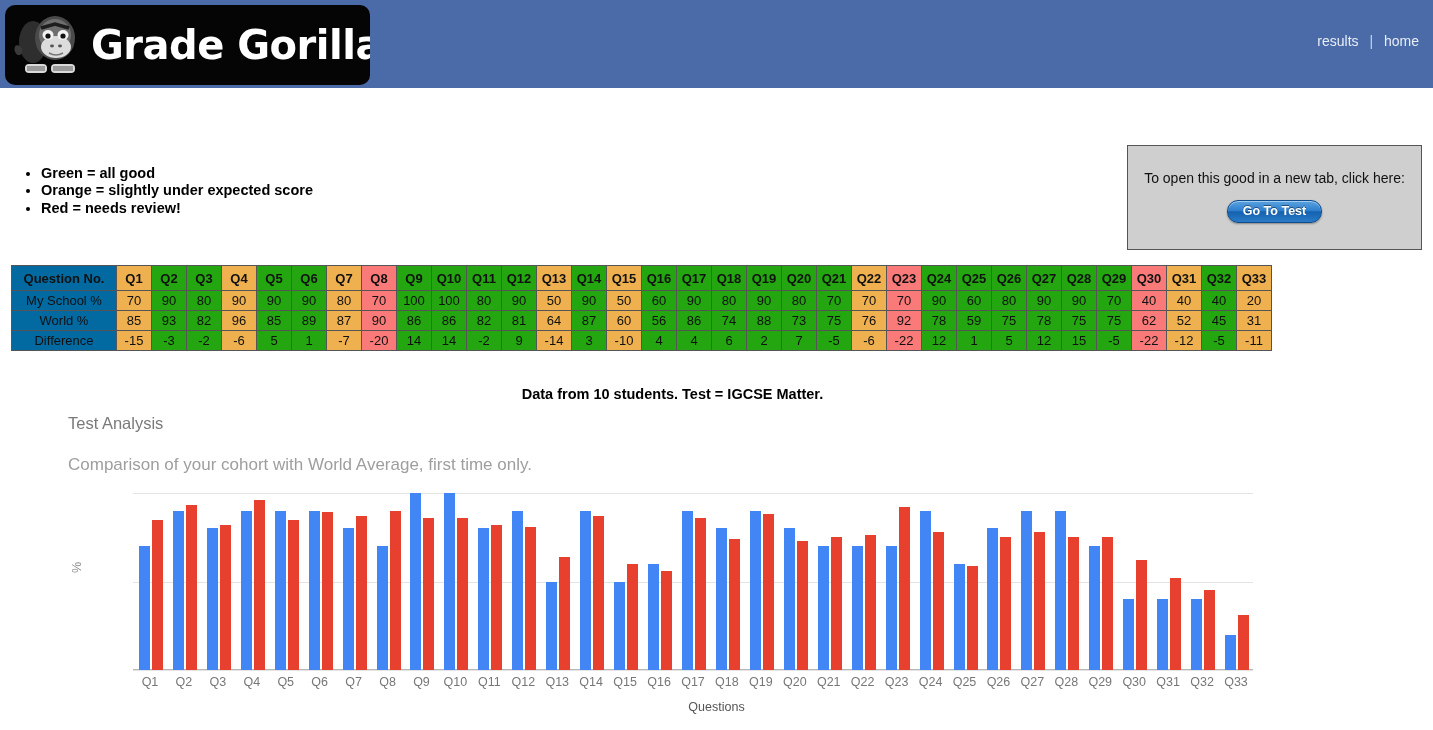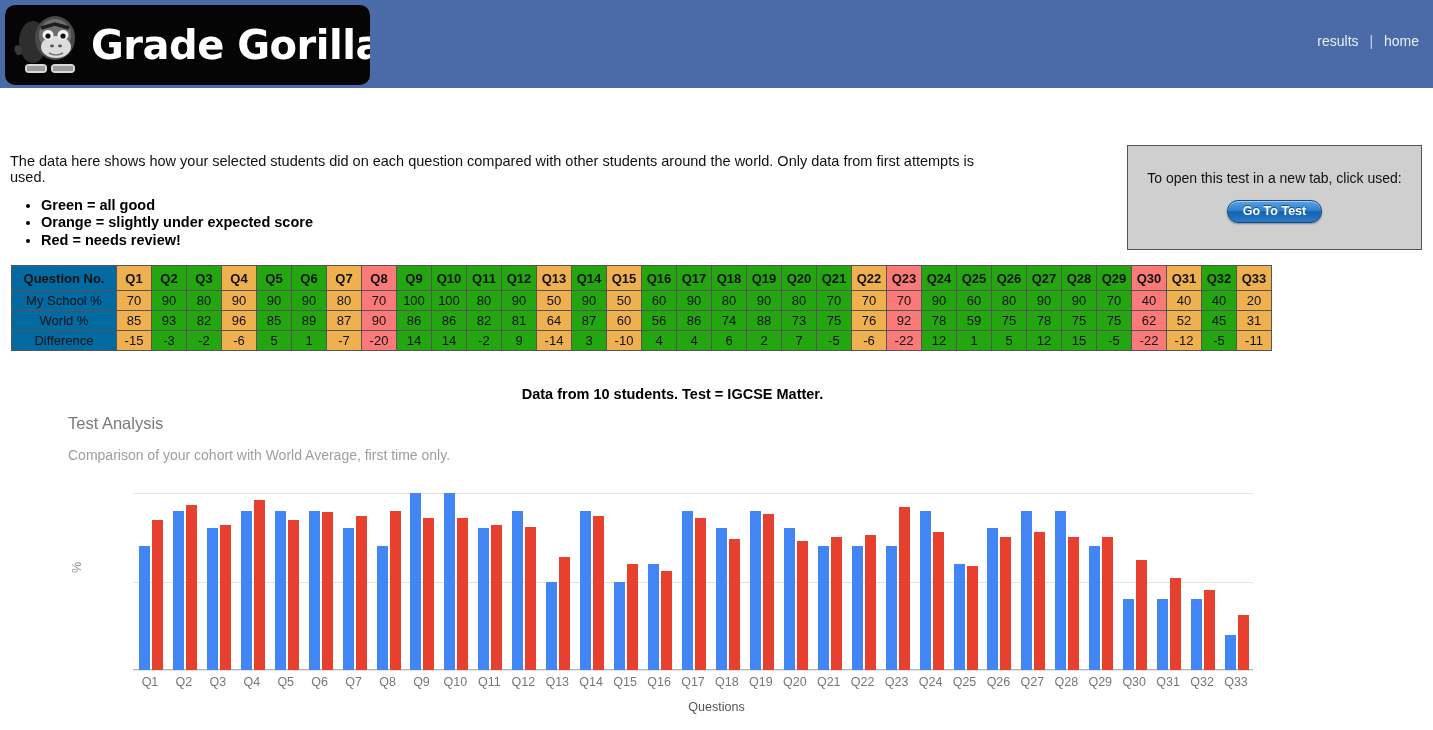--- a/index.html
+++ b/index.html
@@ -95,22 +95,22 @@
     text-align:center; font-size:14.5px; font-weight:bold; color:#000;
   }
 
   
   #chart-area { position:absolute; left:0; top:408px; width:1433px; height:322px; }
   #chart-title {
     position:absolute; left:68px; top:6px;
     font-size:16.5px; color:#7a7a7a;
   }
   #chart-sub {
-    position:absolute; left:68px; top:39px;
-    font-size:14px; color:#9e9e9e;text-align:center;
+    position:absolute; left:68px; top:47px;
+    font-size:17px; color:#9e9e9e;text-align:center;
   }
   #plot {
     position:absolute; left:133px; top:85px;
     width:1120px; height:177px;
   }
   .gridline { position:absolute; left:0; width:1120px; height:1px; background:#e4e4e4; }
   #axis-base { position:absolute; left:0; bottom:0; width:1120px; height:1px; background:#b7b7b7; }
   #ylabel {
     position:absolute; left:70px; top:165px;
     font-size:12.5px; color:#8a8a8a;
@@ -163,30 +163,29 @@
 
 
   <div id="header-links">
     <span class="lnk">results</span>
     <span class="sep">|</span>
     <span class="lnk">home</span>
   </div>
 </div>
 
 <div id="intro">
-  <div>The data here shows how your selected students did on each question compared with other students around the world. Only data from first attempts is used.</div>
   <ul id="bullets">
     <li>Green = all good</li>
     <li>Orange = slightly under expected score</li>
     <li>Red = needs review!</li>
   </ul>
 </div>
 
 <div id="test-panel">
-  <div id="test-panel-text">To open this test in a new tab, click used:</div>
+  <div id="test-panel-text">To open this good in a new tab, click here:</div>
   <span id="goto-btn">Go To Test</span>
 </div>
 
 <div id="table-wrap">
   <table id="grid">
     <tbody id="grid-body">
         <tr class="hdr">
           <td class="rowlab">Question No.</td>
           <td class="cell o">Q1</td>
           <td class="cell g">Q2</td>

